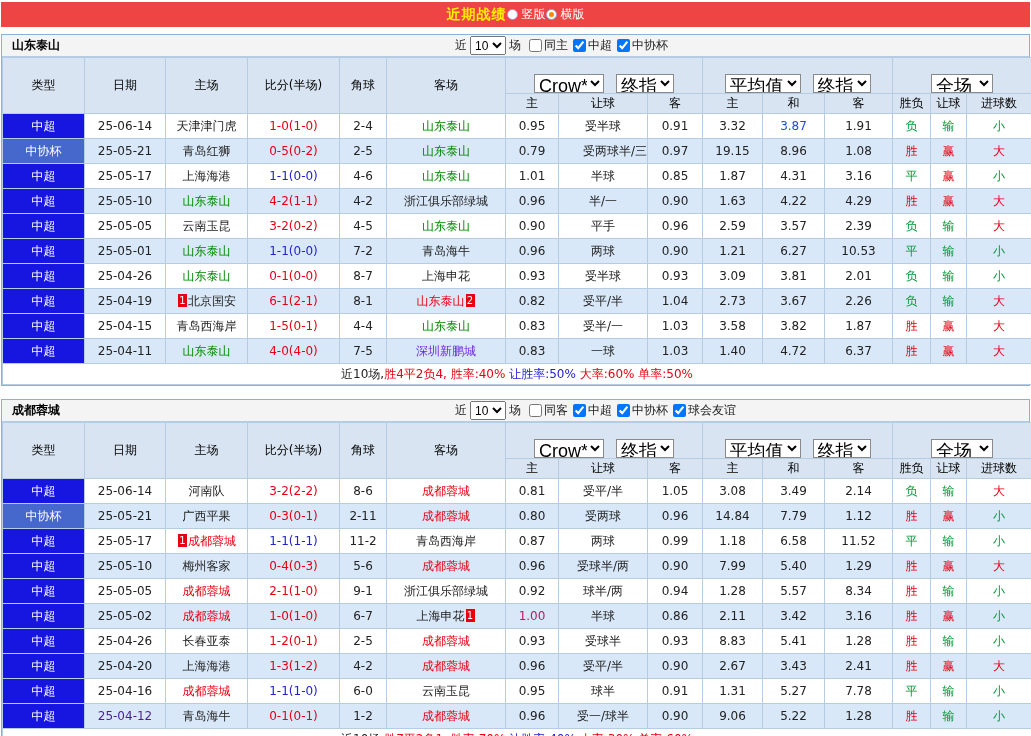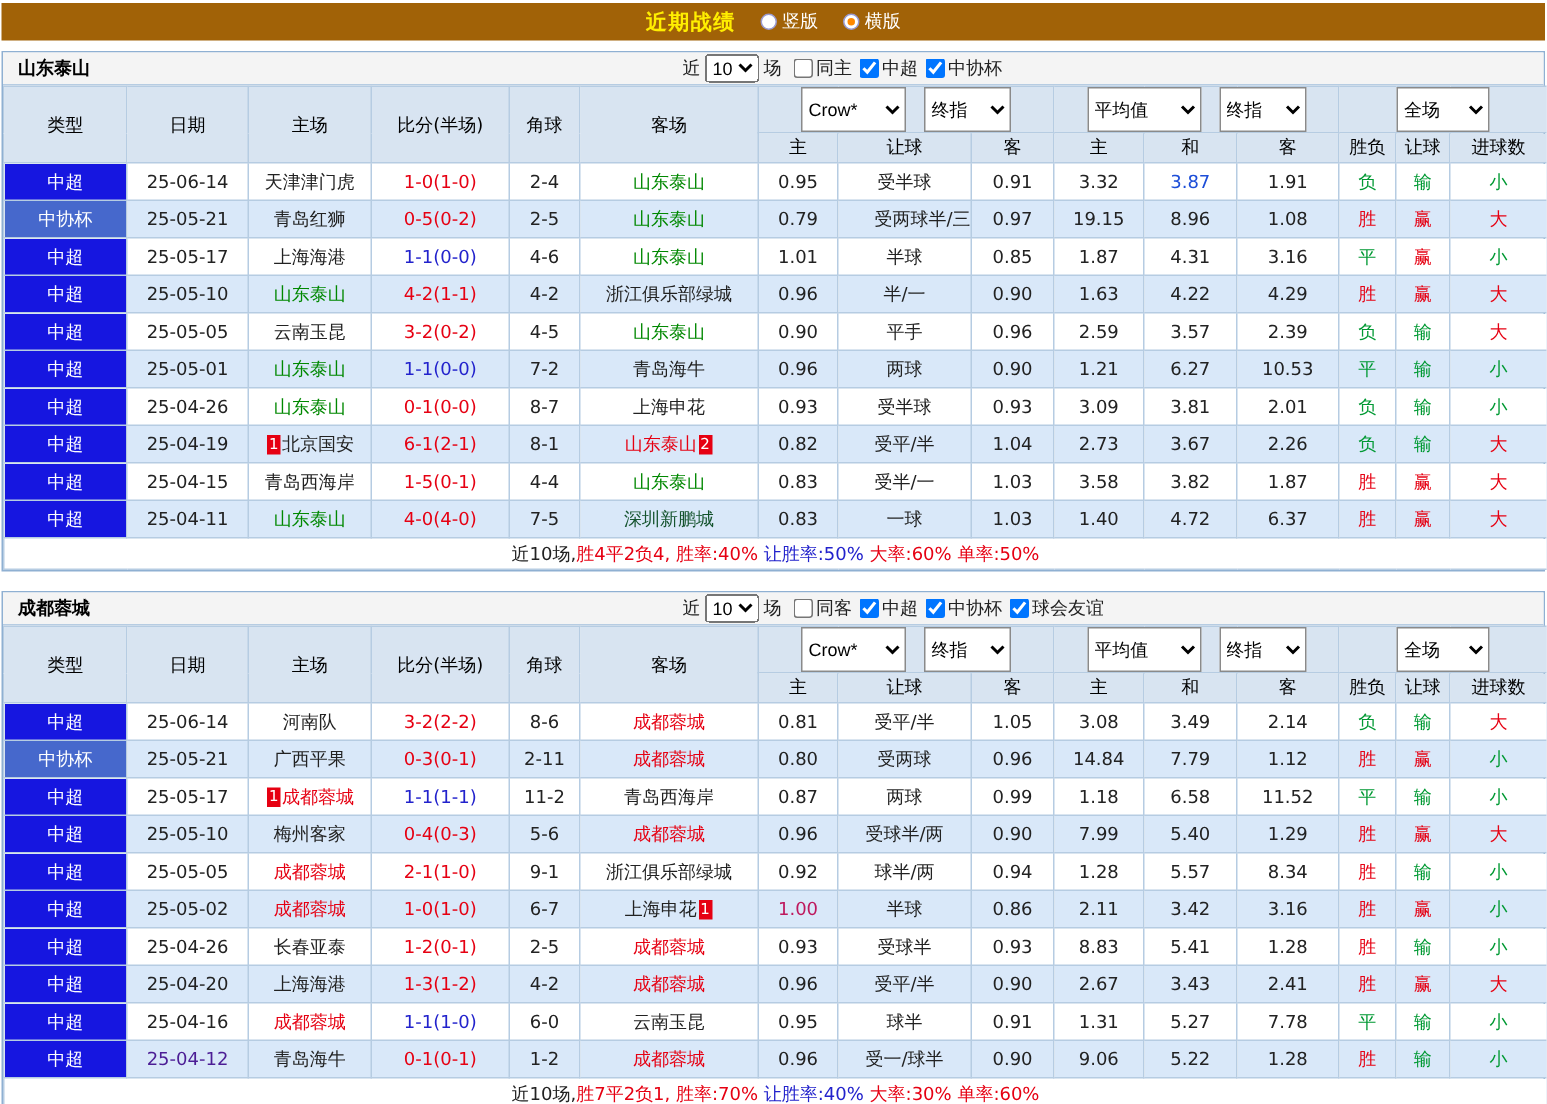--- a/index.html
+++ b/index.html
@@ -3,22 +3,22 @@
 <meta charset="utf-8">
 <style>
   * { box-sizing: border-box; }
   html,body { margin:0; padding:0; background:#ffffff; }
   body {
     width:1031px; height:736px; overflow:hidden;
     font-family:"DejaVu Sans","Liberation Sans",sans-serif;
     font-size:12px; color:#222;
   }
   .topbar {
-    margin:2px 1px 7px 1px; height:25px; background:#a16207;
-    display:flex; align-items:center; justify-content:center; gap:16px;
+    margin:2px 1px 7px 1px; height:25px; background:#ef4444;
+    display:flex; align-items:center; justify-content:center; 
   }
   .topbar .title { color:#ffee00; font-weight:bold; font-size:14px; letter-spacing:1px; }
   .ropt { display:flex; align-items:center; gap:4px; color:#ffffff; cursor:pointer; }
   .radio {
     width:11px; height:11px; border-radius:50%;
     background:#ffffff; border:1px solid #9a9ad0; position:relative; display:inline-block;
   }
   .radio.sel::after {
     content:""; position:absolute; left:2px; top:2px; right:2px; bottom:2px;
     border-radius:50%; background:#ff8800;
@@ -31,21 +31,21 @@
   .team { font-weight:bold; margin-left:10px; color:#000; }
   .filters { position:absolute; left:450px; display:flex; align-items:center; white-space:nowrap; }
   .flabel { margin:0 3px; }
   .csel { height:19px; font-size:12px; }
   .chk { display:flex; align-items:center; margin-left:5px; cursor:pointer; }
   .chk input { width:13px; height:13px; margin:0 2px 0 0; }
   table { border-collapse:collapse; table-layout:fixed; width:100%; font-size:12px; }
   th,td { border:1px solid #b6cce2; text-align:center; padding:0; white-space:nowrap; overflow:hidden; }
   thead th { background:#d8e4f1; font-weight:normal; height:20px; color:#000; }
   .selwrap { display:flex; justify-content:center; align-items:center; gap:12px; }
-  .hsel { height:30px; font-size:12px; border:1px solid #8a8a8a; background:#fff; }
+  .hsel { height:19px; font-size:18px; border:1px solid #8a8a8a; background:#fff;margin-top:16px; }
   .w68 { width:70px; } .w56 { width:58px; } .w72 { width:76px; } .w60 { width:62px; }
   tbody td { height:24px; line-height:24px; background:#ffffff; }
   tr.odd td { background:#d9e8f9; }
   tbody td.t-csl { background:#1616e0; color:#ffffff; }
   tbody td.t-cup { background:#4668cc; color:#ffffff; }
   .badge {
     display:inline-block; background:#e60012; color:#ffffff;
     font-size:10px; line-height:13px; height:13px; min-width:9px; padding:0 1px;
     margin:0 1px; vertical-align:1px;
   }
@@ -297,21 +297,21 @@
             <td style="color: rgb(230, 0, 18);">胜</td>
             <td style="color: rgb(230, 0, 18);">赢</td>
             <td style="color: rgb(230, 0, 18);">大</td>
           </tr>
           <tr class="odd">
             <td class="type-cell t-csl">中超</td>
             <td style="color: rgb(34, 34, 34);">25-04-11</td>
             <td class="team-cell"><span style="color: rgb(0, 136, 0);">山东泰山</span></td>
             <td style="color: rgb(230, 0, 18);">4-0(4-0)</td>
             <td style="color: rgb(34, 34, 34);">7-5</td>
-            <td class="team-cell"><span style="color: #14532d;">深圳新鹏城</span></td>
+            <td class="team-cell"><span style="color: #6d28d9;">深圳新鹏城</span></td>
             <td style="color: rgb(34, 34, 34);">0.83</td>
             <td style="color: rgb(34, 34, 34);">一球</td>
             <td style="color: rgb(34, 34, 34);">1.03</td>
             <td style="color: rgb(34, 34, 34);">1.40</td>
             <td style="color: rgb(34, 34, 34);">4.72</td>
             <td style="color: rgb(34, 34, 34);">6.37</td>
             <td style="color: rgb(230, 0, 18);">胜</td>
             <td style="color: rgb(230, 0, 18);">赢</td>
             <td style="color: rgb(230, 0, 18);">大</td>
           </tr>

